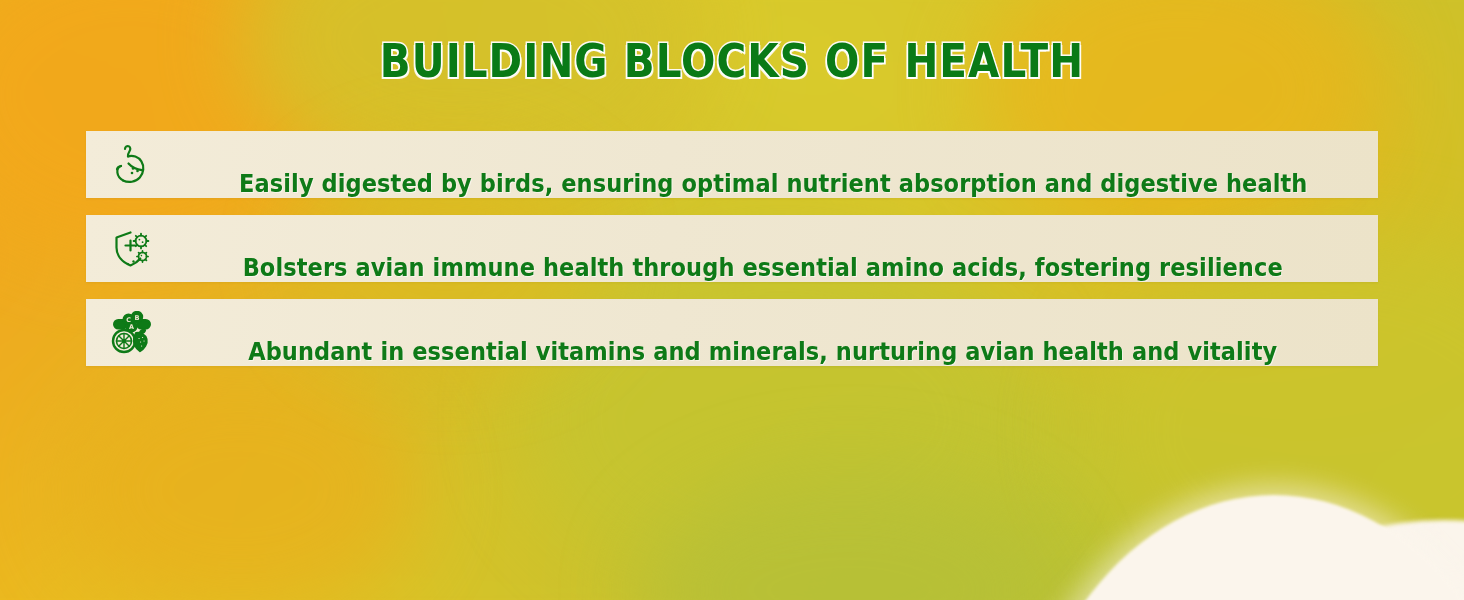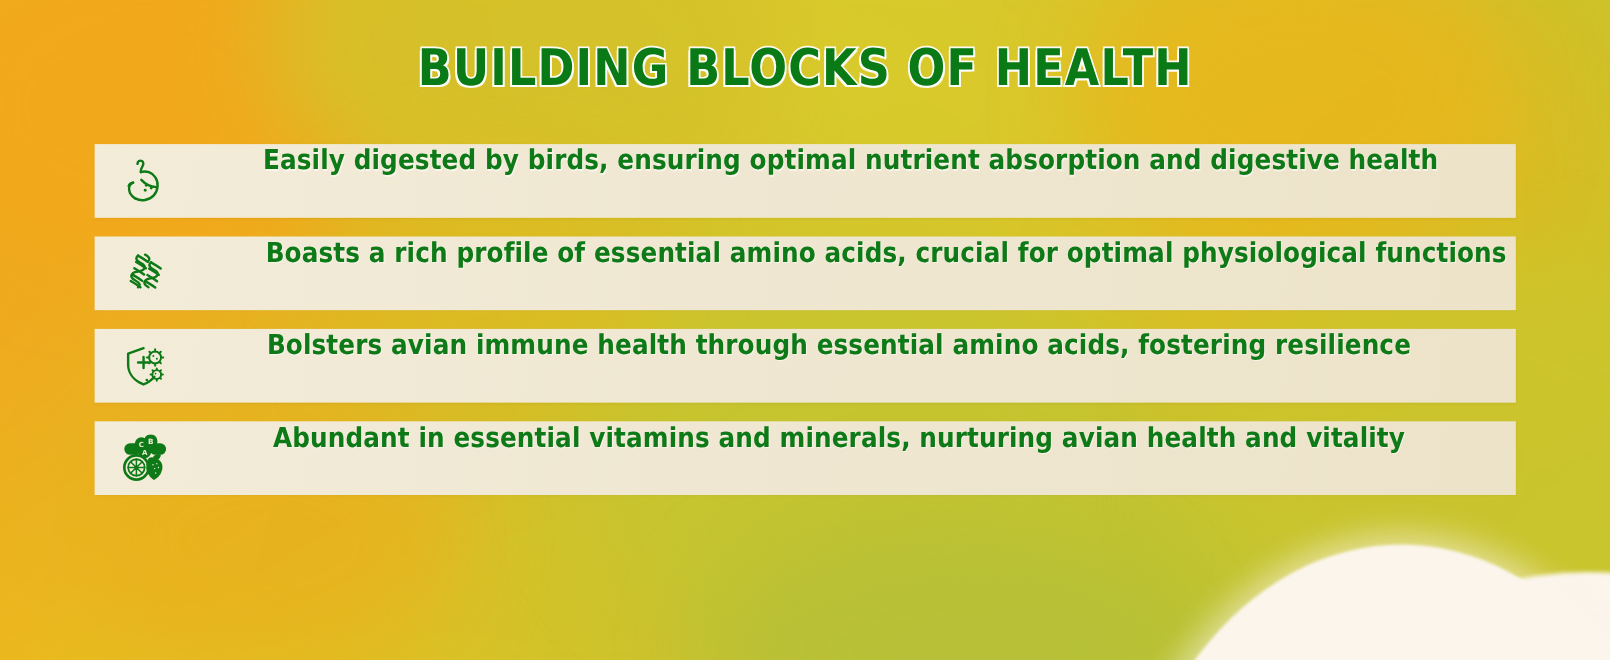--- a/index.html
+++ b/index.html
@@ -111,21 +111,21 @@
     top: 131px;
     width: 1292px;
   }
 
   .row {
     position: relative;
     height: 67px;
     margin-bottom: 17px;
     background: linear-gradient(100deg, #f3ecd9 0%, #efe7d1 45%, #ece3c9 100%);
     display: flex;
-    align-items: flex-start;
+    align-items: flex-end;
     box-shadow: 0 1px 2px rgba(120,95,20,.10);
   }
   .row:last-child { margin-bottom: 0; }
 
   .row-icon {
     width: 92px;
     min-width: 92px;
     height: 67px;
     display: flex;
     align-items: center;
@@ -185,36 +185,20 @@
             <path d="M19.5 20.5c3.6 4 8.6 6.2 13.6 6.6"></path>
             <circle cx="24" cy="25.5" r="1.3" fill="#0e7a17" stroke="none"></circle>
             <circle cx="28.5" cy="28" r="1.3" fill="#0e7a17" stroke="none"></circle>
             <circle cx="23" cy="30" r="1.3" fill="#0e7a17" stroke="none"></circle>
           </svg>
         </span>
         <span class="row-text">Easily digested by birds, ensuring optimal nutrient absorption and digestive health</span>
       </div>
 
 
-      <div class="row row-3">
-        <span class="row-icon">
-          <svg width="46" height="44" viewBox="0 0 46 44" fill="none" stroke="#0e7a17" stroke-width="2.2" stroke-linecap="round" stroke-linejoin="round">
-            <g transform="rotate(16 20 22)">
-              <path d="M12 7c6 1.5 10 3 10 3M12 13c6 1.5 10 3 10 3M12 19c6 1.5 10 3 10 3M12 25c6 1.5 10 3 10 3M12 31c6 1.5 10 3 10 3"></path>
-              <path d="M12 7c-2 3 0 5 4 5.6 4 .6 6 2.6 4 5.6-2 3-6 2.4-8 5.4-2 3 0 5 4 5.8 4 .8 6 2.6 4 5.2" fill="none"></path>
-              <path d="M22 10c2-3 0-5-4-5.6"></path>
-            </g>
-            <g transform="rotate(16 32 24)">
-              <path d="M25 13c6 1.5 10 3 10 3M25 19c6 1.5 10 3 10 3M25 25c6 1.5 10 3 10 3M25 31c6 1.5 10 3 10 3"></path>
-              <path d="M25 13c-2 3 0 5 4 5.6 4 .6 6 2.6 4 5.6-2 3-6 2.4-8 5.4-2 3 0 5 4 5.8" fill="none"></path>
-            </g>
-          </svg>
-        </span>
-        <span class="row-text">Boasts a rich profile of essential amino acids, crucial for optimal physiological functions</span>
-      </div>
 
       <div class="row row-4">
         <span class="row-icon">
           <svg width="46" height="44" viewBox="0 0 46 44" fill="none" stroke="#0e7a17" stroke-width="2.2" stroke-linecap="round" stroke-linejoin="round">
             <path d="M21.5 5.5 7.5 10.5v10c0 8 5.6 14.6 14 18 4-1.6 7.4-4 9.8-7"></path>
             <path d="M16.5 18.5h10M21.5 13.5v10"></path>
             <g stroke-width="1.8">
               <circle cx="32" cy="14" r="5.4"></circle>
               <path d="M32 6.6v2M32 19.4v2M24.6 14h2M37.4 14h2M26.8 8.8l1.4 1.4M35.8 17.8l1.4 1.4M37.2 8.8l-1.4 1.4M28.2 17.8l-1.4 1.4"></path>
               <circle cx="30.4" cy="12.6" r=".9" fill="#0e7a17" stroke="none"></circle>

